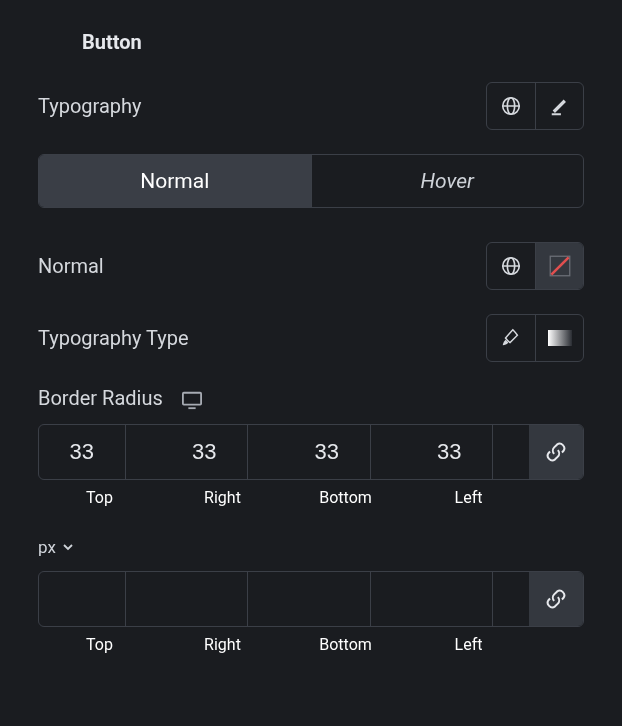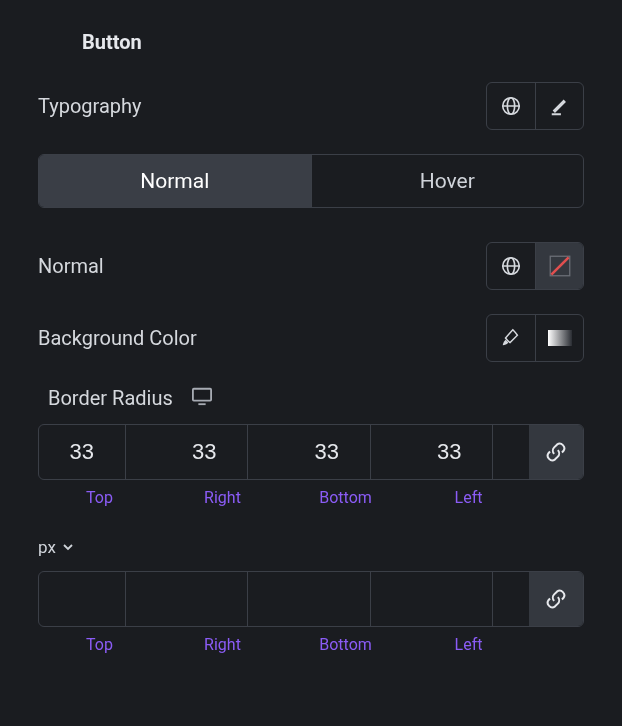--- a/index.html
+++ b/index.html
@@ -54,27 +54,26 @@
     margin-bottom: 34px;
   }
   .tab {
     flex: 1;
     text-align: center;
     padding: 14px 0;
     font-size: 21px;
     cursor: pointer;
     color: #cfd3d9;
   }
-  .tab + .tab { border-left: 1px solid #3b3f47; }
+  .tab + .tab { border-left: 1px solid #3b3f47; font-style: italic; }
   .tab.active { background: #3a3e46; color: #ffffff; }
   .label-with-icon {
     display: flex;
-    align-items: flex-start;
+    align-items: flex-end;
     gap: 18px;
-    margin-left: 10px;
   }
   .unit-select {
     display: flex;
     align-items: center;
     gap: 6px;
     font-size: 17px;
     color: #cfd3d9;
     cursor: pointer;
   }
   .dim-row {
@@ -109,21 +108,21 @@
   }
   .dim-labels {
     display: flex;
     margin-top: 8px;
     margin-bottom: 30px;
   }
   .dim-labels .dl {
     flex: 1;
     text-align: center;
     font-size: 16px;
-    color: #8b5cf6;
+    color: #ffffff;
   }
   .dim-labels .dl-spacer { width: 54px; }
   svg { display: block; }
   .row-header {
     display:flex;
     align-items:center;
     justify-content:space-between;
     margin-top: 10px;
   }
 </style>
@@ -169,21 +168,21 @@
     <div class="icon-btn active">
       <svg width="26" height="26" viewBox="0 0 24 24">
         <rect x="3" y="3" width="18" height="18" fill="none" stroke="#6a6e76" stroke-width="1.2"></rect>
         <line x1="4" y1="20" x2="20" y2="4" stroke="#e04f4f" stroke-width="2.4"></line>
       </svg>
     </div>
   </div>
 </div>
 
 <div class="row">
-  <div class="row-label">Background Color</div>
+  <div class="row-label">Typography Type</div>
   <div class="btn-group">
     <div class="icon-btn">
       <svg width="22" height="22" viewBox="0 0 24 24" fill="#d5d8dd">
         <path d="M14 3 C17 6 19 9 19 9 L11 17 C11 17 8 15 6 12 Z" fill="none" stroke="#d5d8dd" stroke-width="1.6"></path>
         <path d="M6 14 C4 16 3 19 3 20 C5 20 8 19 9 17 Z"></path>
       </svg>
     </div>
     <div class="icon-btn">
       <svg width="24" height="20" viewBox="0 0 24 20">
         <defs>

